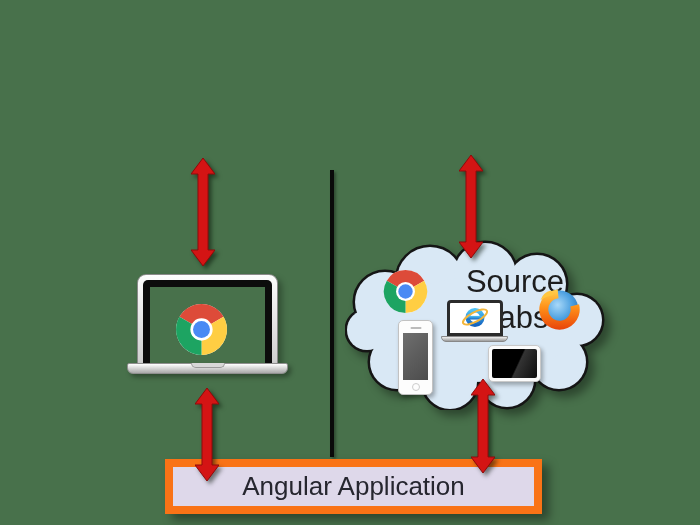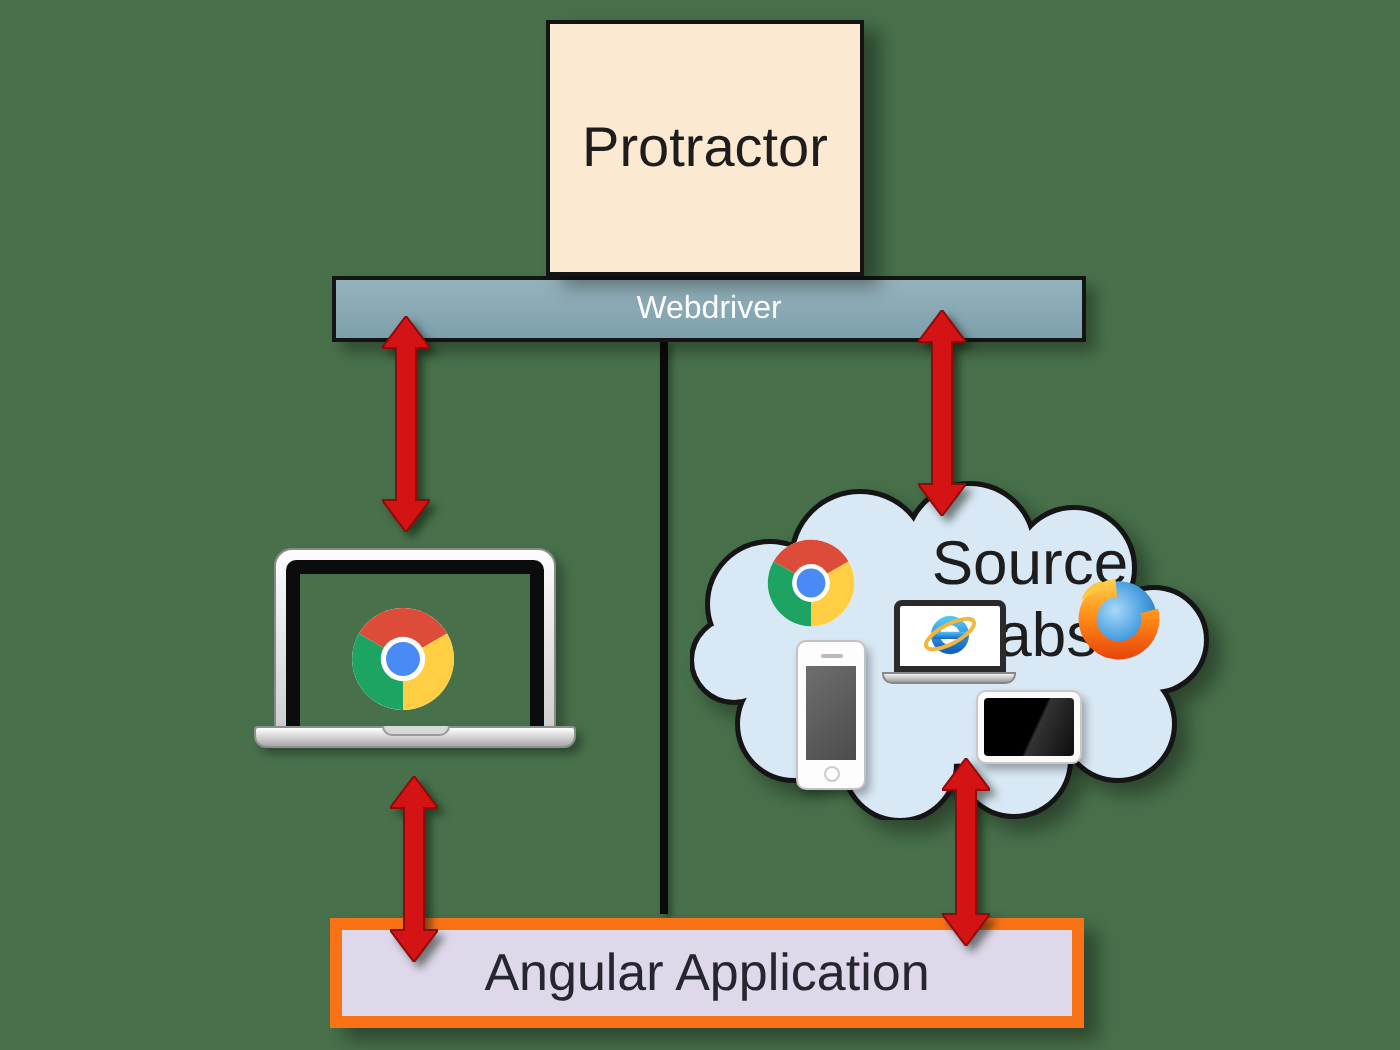--- a/index.html
+++ b/index.html
@@ -20,21 +20,21 @@
   }
   .webdriver-bar{
     left:166px;top:138px;width:377px;height:33px;z-index:2;
     background:linear-gradient(#95b2bc,#7da0ac);
     border:2px solid #141414;
     box-shadow:5px 5px 7px rgba(0,0,0,.32);
     font-size:16px;color:#ffffff;
   }
   .angular-bar{
     left:165px;top:459px;width:377px;height:55px;z-index:2;
-    background:#ded8ea;border:6px solid #f97316;
+    background:#ded8ea;border:8px solid #f97316;
     box-shadow:7px 6px 9px rgba(0,0,0,.38);
     font-size:26px;color:#26262f;
   }
 
   
   .center-line{
     position:absolute;left:330px;top:170px;width:4px;height:287px;z-index:1;
     background:#0a0a0a;box-shadow:2px 2px 3px rgba(0,0,0,.35);
   }
 
@@ -140,27 +140,21 @@
           <stop offset="0%" stop-color="#4fc3f7"></stop>
           <stop offset="100%" stop-color="#1565c0"></stop>
         </linearGradient>
         <circle cx="50" cy="52" r="26" fill="none" stroke="url(#ieg)" stroke-width="16"></circle>
         <rect x="20" y="46" width="60" height="13" fill="url(#ieg)"></rect>
         <ellipse cx="50" cy="50" rx="48" ry="17" fill="none" stroke="#f2b63c" stroke-width="7" transform="rotate(-28 50 50)"></ellipse>
       </symbol>
     </defs>
   </svg>
 
-  <div class="node protractor-box">
-    <span>Protractor</span>
-  </div>
-
-  <div class="node webdriver-bar">
-    <span>Webdriver</span>
-  </div>
+
 
   <div class="center-line"></div>
 
   <div class="laptop-left">
     <div class="ll-screen">
       <div class="ll-bezel">
         <div class="ll-display"></div>
       </div>
     </div>
     <div class="ll-base"></div>

